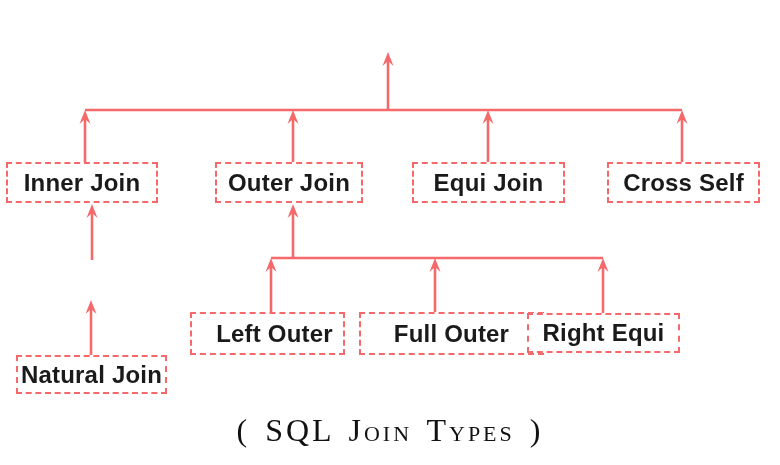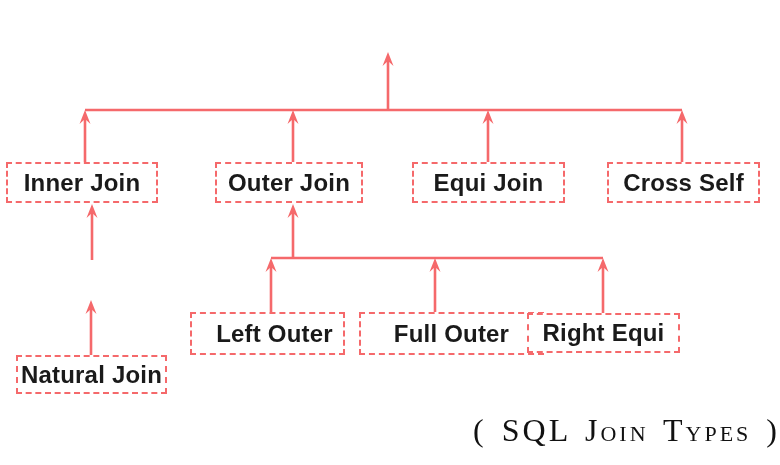--- a/index.html
+++ b/index.html
@@ -49,21 +49,21 @@
   .n-natural { left: 16px;  top: 355px; width: 151px; height: 39px; text-align: right; }
   .n-leftout { left: 190px; top: 312px; width: 155px; height: 43px; padding-left: 14px; }
   .n-fullout { left: 359px; top: 312px; width: 185px; height: 43px; text-align: center; }
   .n-rightout{ left: 527px; top: 313px; width: 153px; height: 40px; }
 
   #caption {
     position: absolute;
     left: 0;
     right: 0;
     top: 412px;
-    text-align: right;
+    text-align: center;
     font-family: "Liberation Serif", "DejaVu Serif", serif;
     font-variant: small-caps;
     font-size: 32px;
     letter-spacing: 3px;
     word-spacing: 4px;
     color: #111111;
     white-space: nowrap;
   }
 </style>
 </head>

